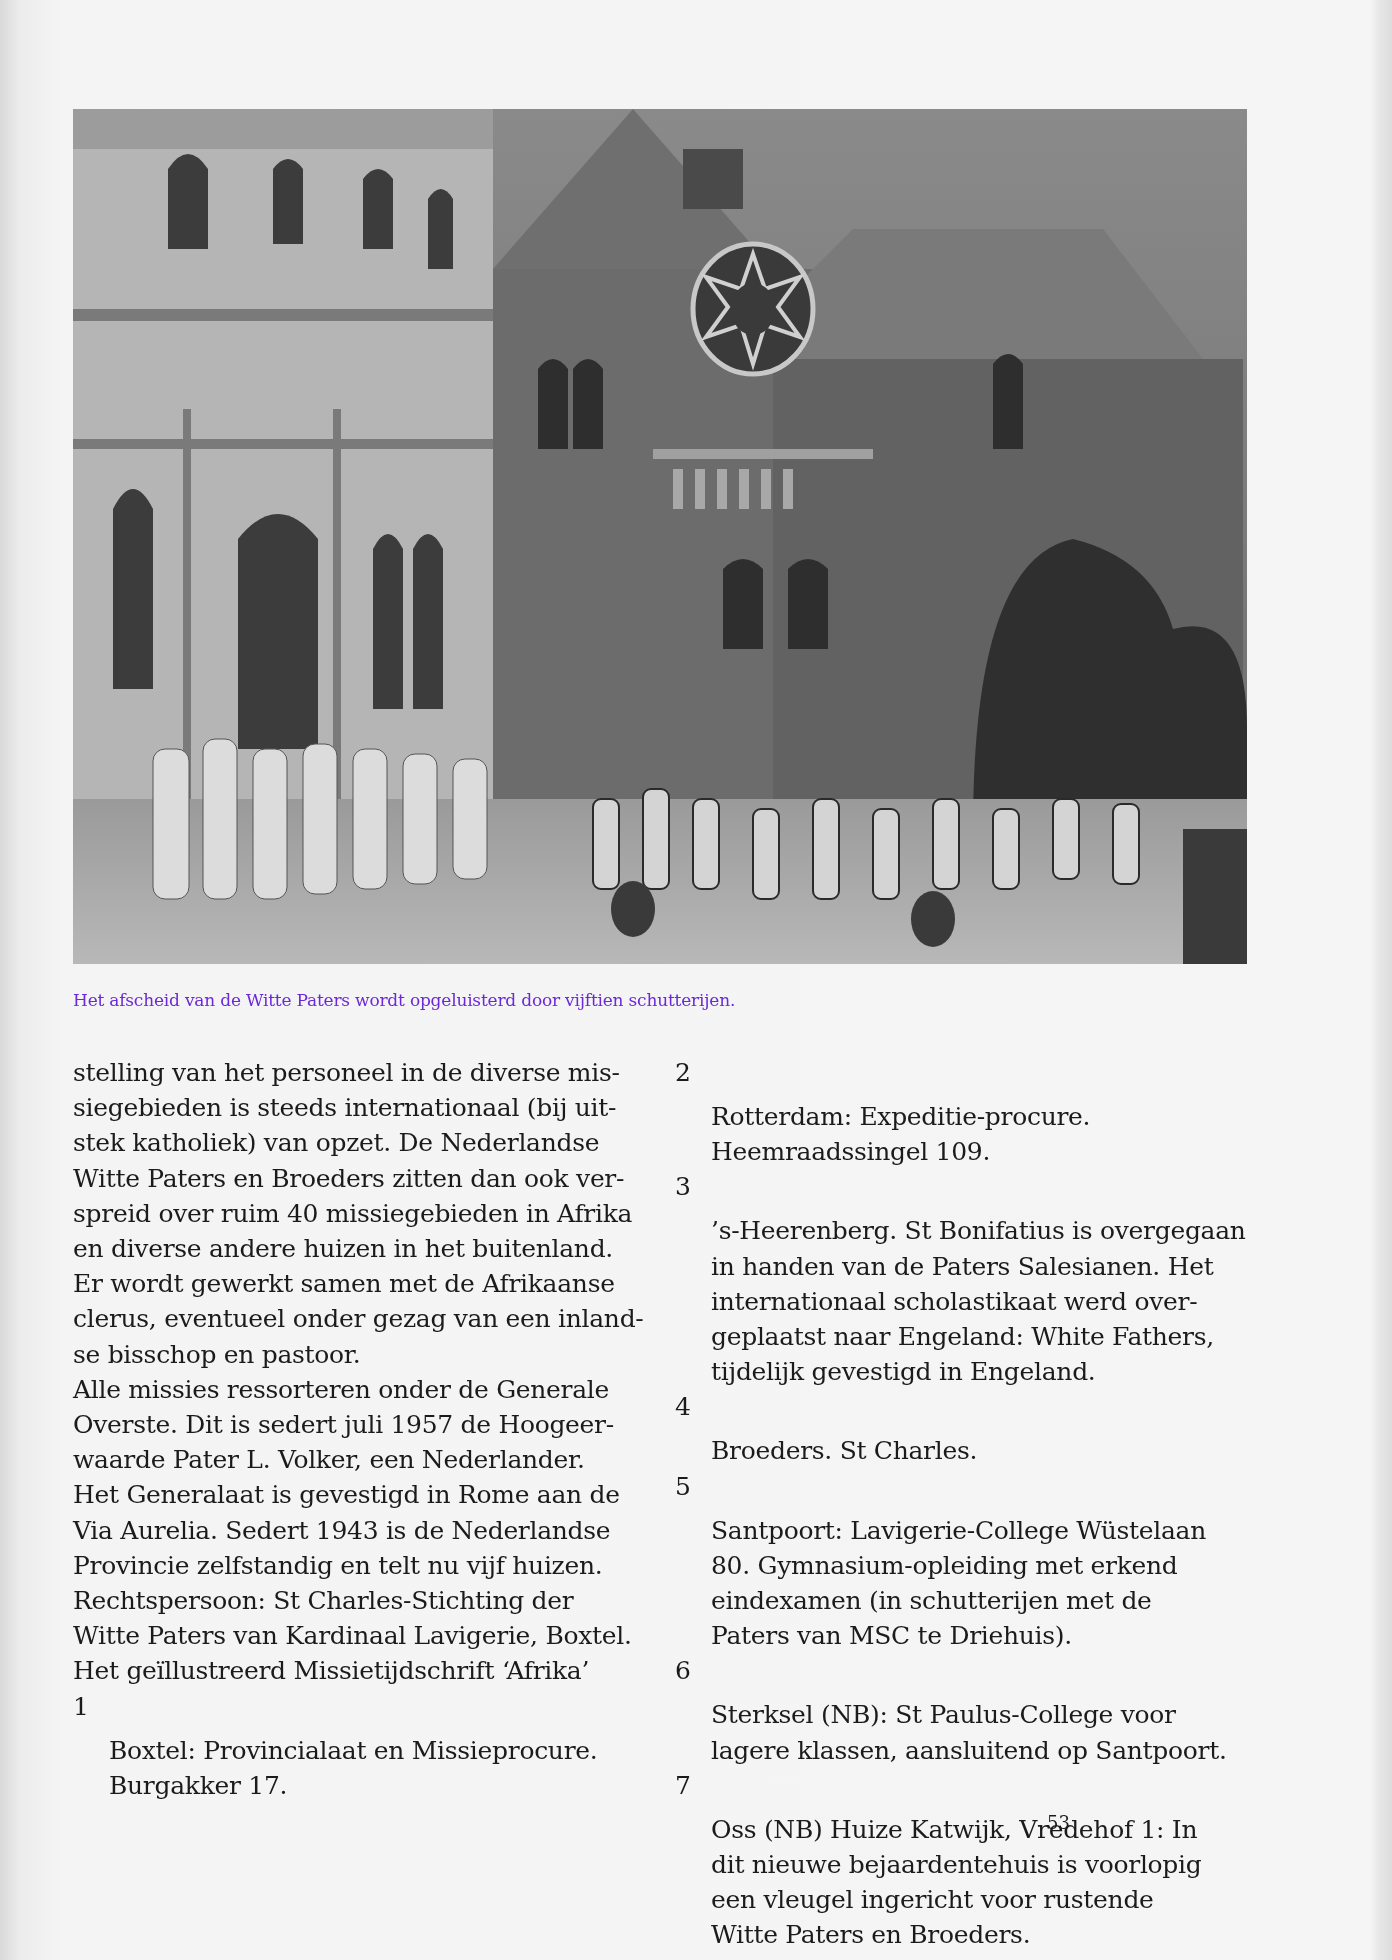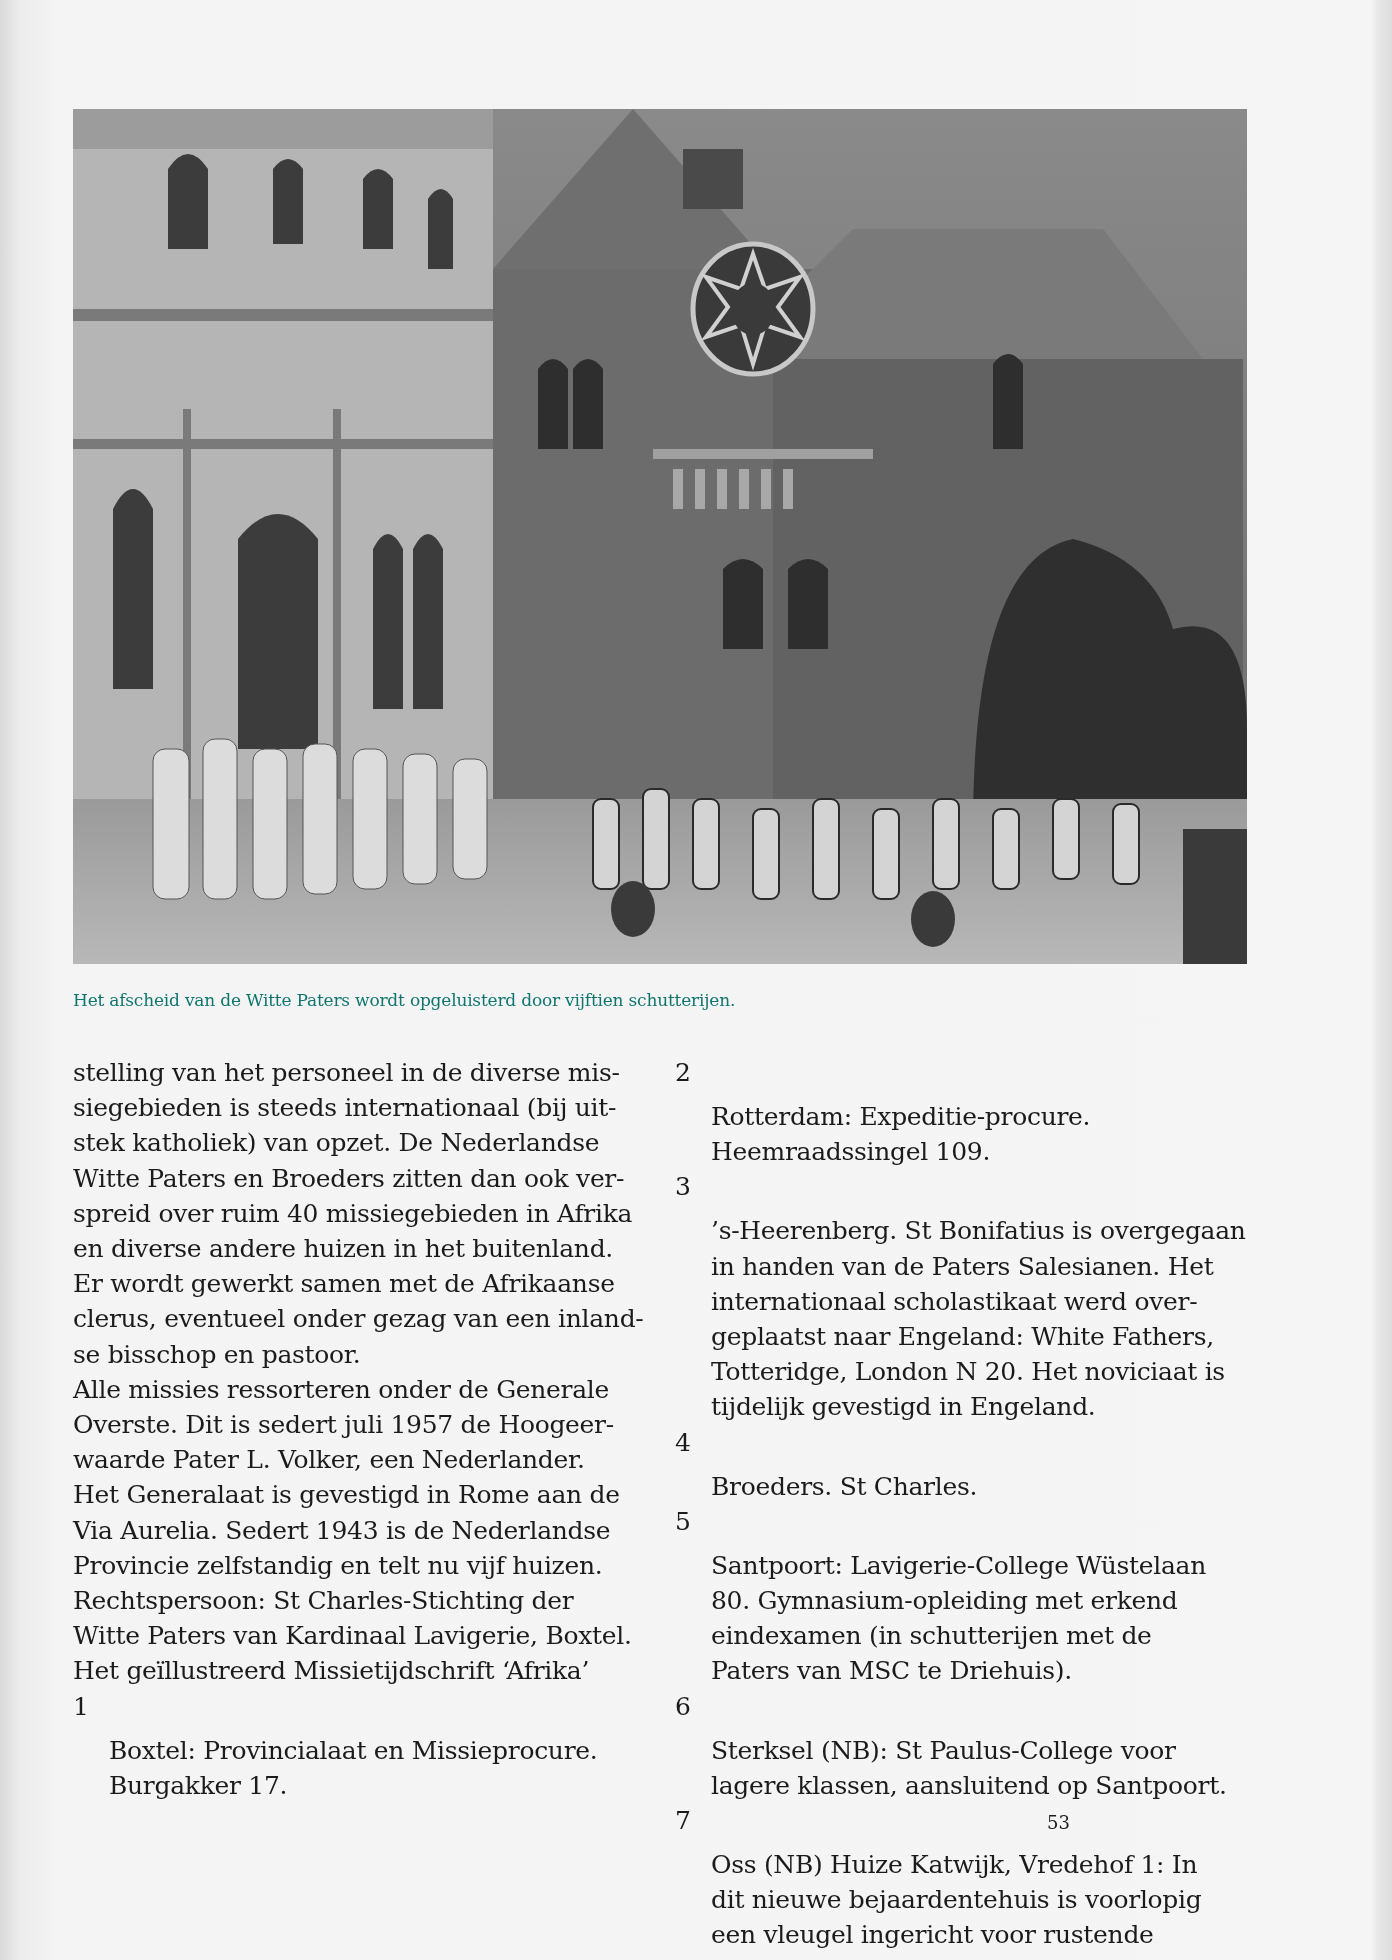--- a/index.html
+++ b/index.html
@@ -9,21 +9,21 @@
       font-family: "DejaVu Serif", "Liberation Serif", serif;
       color: #1b1b1b;
     }
     .photo {
       position: absolute; left: 73px; top: 109px; width: 1174px; height: 855px;
       background: #5a5a5a; overflow: hidden;
     }
     .photo svg { display: block; width: 100%; height: 100%; }
     .caption {
       position: absolute; left: 73px; top: 990px;
-      font-size: 17px; letter-spacing: -0.2px; color: #0f766e;
+      font-size: 17px; letter-spacing: -0.2px; color: #6d28d9;
     }
     .col {
       position: absolute; top: 1055px; font-size: 25px; line-height: 35.2px;
       letter-spacing: -0.3px;
     }
     .col.left { left: 73px; width: 570px; }
     .col.right { left: 675px; width: 590px; }
     .line { white-space: nowrap; display: block; }
     .item { display: flex; }
     .item .num { width: 36px; flex: 0 0 36px; }
@@ -167,21 +167,20 @@
       <span class="line">Heemraadssingel 109.</span>
     </span>
   </div>
   <div class="item">
     <span class="num">3</span>
     <span class="txt">
       <span class="line">’s-Heerenberg. St Bonifatius is overgegaan</span>
       <span class="line">in handen van de Paters Salesianen. Het</span>
       <span class="line">internationaal scholastikaat werd over-</span>
       <span class="line">geplaatst naar Engeland: White Fathers,</span>
-      <span class="line">Totteridge, London N 20. Het noviciaat is</span>
       <span class="line">tijdelijk gevestigd in Engeland.</span>
     </span>
   </div>
   <div class="item">
     <span class="num">4</span>
     <span class="txt">
       <span class="line">Broeders. St Charles.</span>
     </span>
   </div>
   <div class="item">

